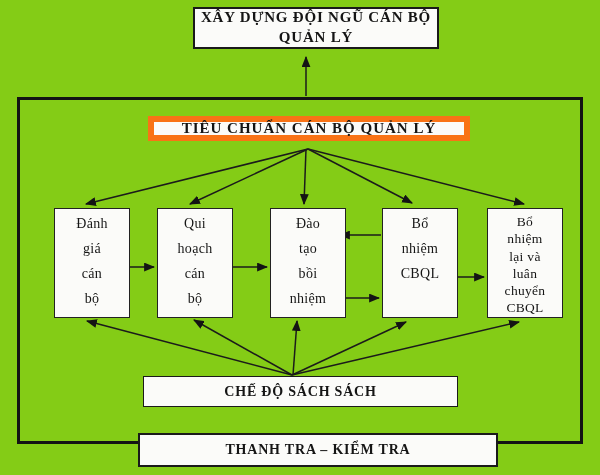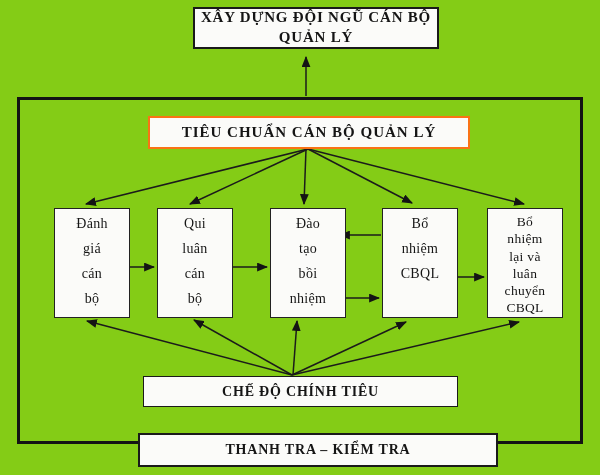--- a/index.html
+++ b/index.html
@@ -31,22 +31,22 @@
     line-height: 1.32;
   }
   .outer-frame {
     position: absolute;
     box-sizing: border-box;
     left: 17px; top: 97px; width: 566px; height: 347px;
     border: 3px solid #141414;
     background: transparent;
   }
   .standards-box {
-    left: 148px; top: 116px; width: 322px; height: 33px;
-    border: 2px solid #f97316;
+    left: 148px; top: 116px; width: 322px; height: 25px;
+    border: 6px solid #f97316;
     font-weight: bold; font-size: 15px; letter-spacing: 1px;
   }
   .process-box {
     top: 208px; width: 76px; height: 110px;
     border: 1.5px solid #222;
     align-items: flex-start;
     font-size: 14px; line-height: 1.78; letter-spacing: 0.3px;
     padding-top: 3px;
   }
   .pb1 { left: 54px; }
@@ -119,21 +119,21 @@
   </div>
 
   <div class="box process-box pb1">
     <span class="box-label">Đánh
 giá
 cán
 bộ</span>
   </div>
   <div class="box process-box pb2">
     <span class="box-label">Qui
-luân
+hoạch
 cán
 bộ</span>
   </div>
   <div class="box process-box pb3">
     <span class="box-label">Đào
 tạo
 bồi
 nhiệm</span>
   </div>
   <div class="box process-box pb4">
@@ -144,20 +144,20 @@
   <div class="box process-box pb5">
     <span class="box-label">Bổ
 nhiệm
 lại và
 luân
 chuyển
 CBQL</span>
   </div>
 
   <div class="box policy-box">
-    <span class="box-label">CHẾ ĐỘ CHÍNH TIÊU</span>
+    <span class="box-label">CHẾ ĐỘ SÁCH SÁCH</span>
   </div>
 
   <div class="box inspection-box">
     <span class="box-label">THANH TRA – KIỂM TRA</span>
   </div>
 
 </div>
 
 </body></html>

